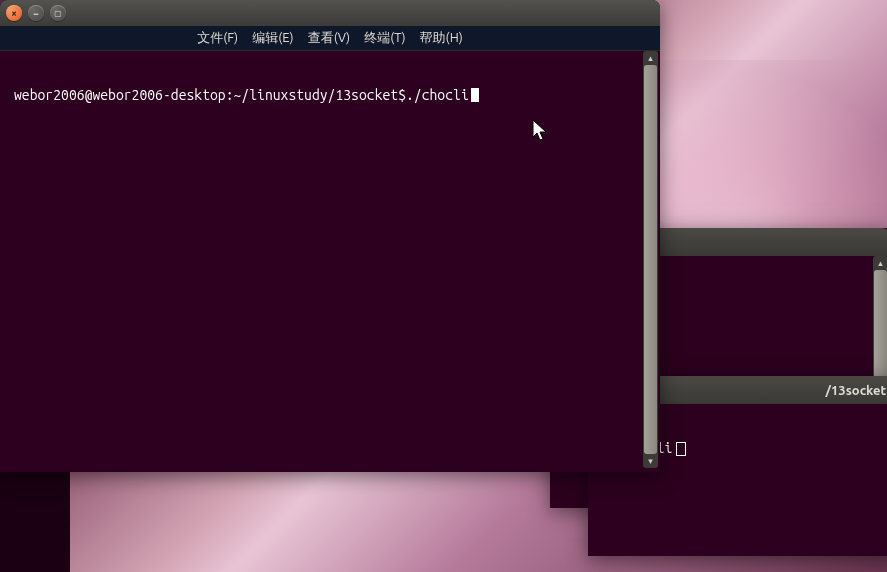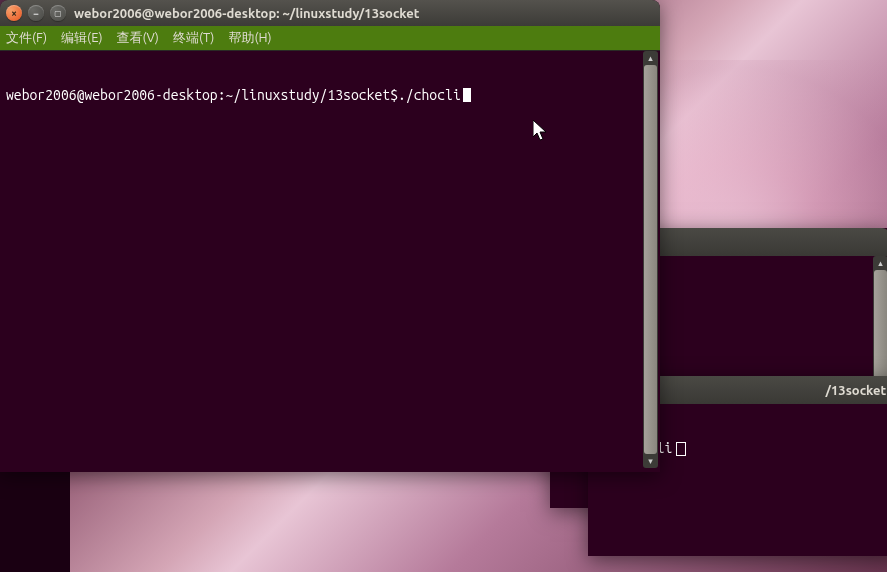--- a/index.html
+++ b/index.html
@@ -81,42 +81,43 @@
     justify-content: center;
     font-size: 10px;
     color: #3a2a1a;
     box-shadow: inset 0 1px 1px rgba(255,255,255,0.3), 0 1px 1px rgba(0,0,0,0.3);
   }
   .close-btn { background: radial-gradient(circle at 30% 30%, #f7a06a, #e95420); }
   .min-btn, .max-btn { background: radial-gradient(circle at 30% 30%, #6a6a66, #4a4a46); color:#ddd; }
 
   .menubar {
     height: 25px;
-    background: #4d7c0f;
+    background: #0f172a;
     display: flex;
     align-items: center;
-    padding: 0 0;
+    padding: 0 6px;
     gap: 2px;
     color: #dfdbd2;
     font-size: 13px;
     border-bottom: 1px solid #2a2926;
+    justify-content: center;
   }
   .menu-item { padding: 2px 6px; cursor: default; }
 
   .terminal-body {
     flex: 1;
     background: #2c001e;
     color: #ffffff;
     font-family: "Ubuntu Mono", "DejaVu Sans Mono", monospace;
     font-size: 14px;
     padding: 4px 6px;
     position: relative;
     white-space: pre;
   }
-  .prompt-line { display: flex; align-items: center; }
+  .prompt-line { display: flex; align-items: center; margin-left: 8px; }
   .cursor-block {
     display: inline-block;
     width: 8px;
     height: 14px;
     background: #ffffff;
     margin-left: 2px;
     vertical-align: text-bottom;
   }
   .cursor-outline {
     display: inline-block;
@@ -212,21 +213,20 @@
       <div class="win-btn close-btn">
           <span>×</span>
         </div>
       <div class="win-btn min-btn">
           <span>−</span>
         </div>
       <div class="win-btn max-btn">
           <span style="font-size:8px">▢</span>
         </div>
     </div>
-    <span>webor2006@webor2006-desktop: ~/linuxstudy/13socket</span>
   </div>
 
   <div class="menubar">
     <div class="menu-item">文件(F)</div>
     <div class="menu-item">编辑(E)</div>
     <div class="menu-item">查看(V)</div>
     <div class="menu-item">终端(T)</div>
     <div class="menu-item">帮助(H)</div>
   </div>
 

